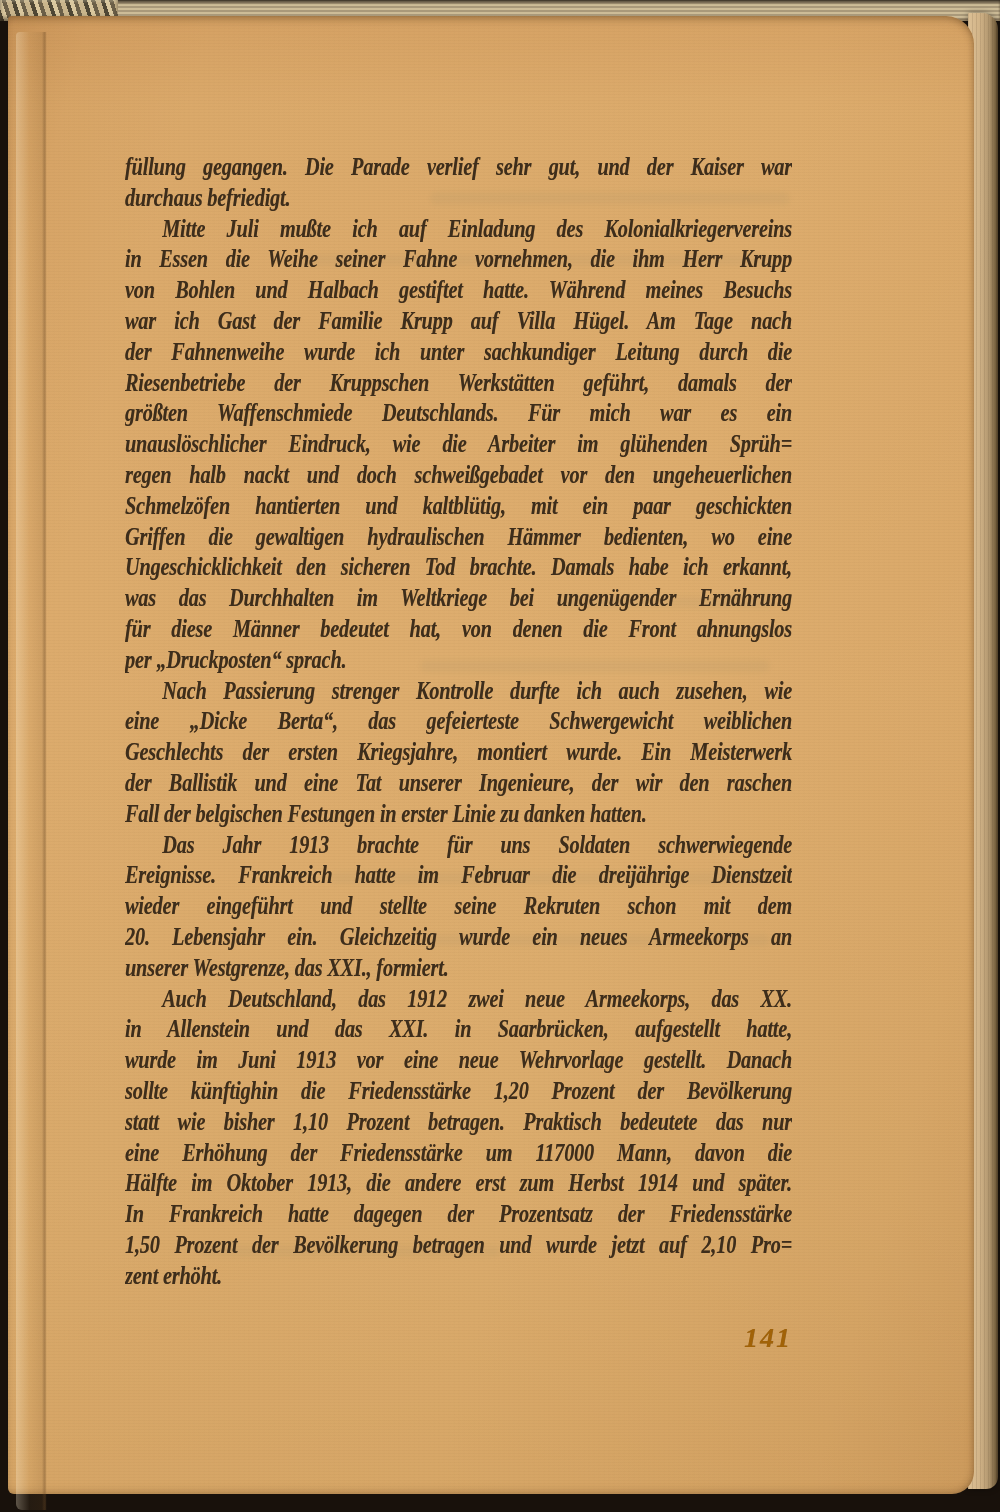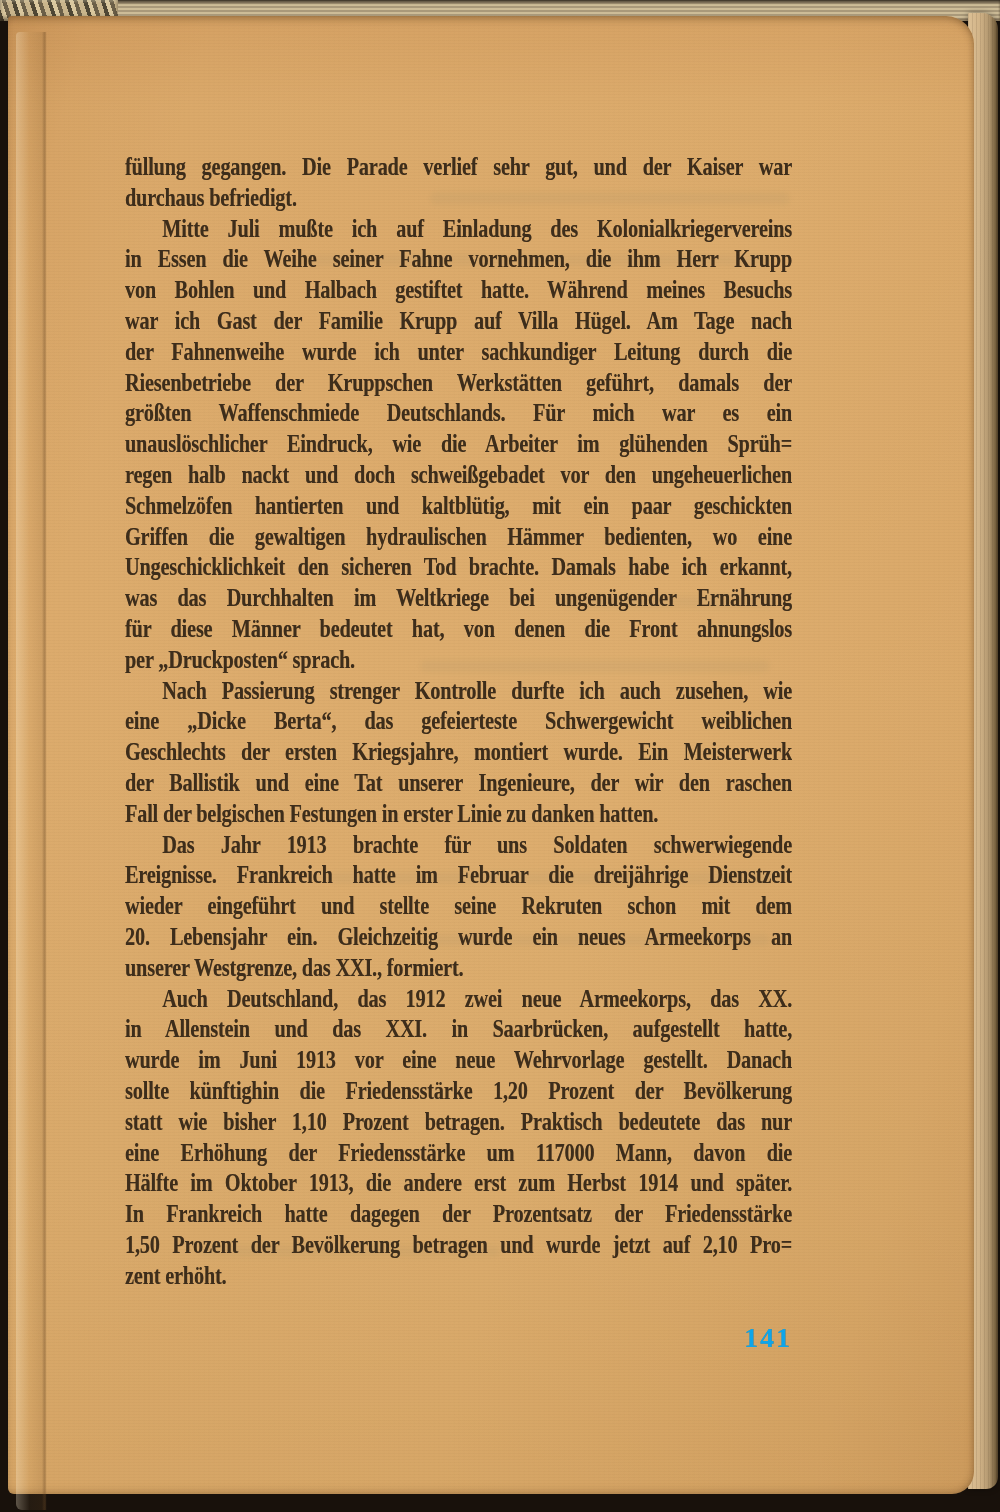--- a/index.html
+++ b/index.html
@@ -2,21 +2,21 @@
 <html><head>
 <meta charset="utf-8">
 <style>
   html,body{margin:0;padding:0;}
   body{
     width:1000px;height:1512px;
     background:#18110b;
     font-family:"Liberation Serif","DejaVu Serif",serif;
     position:relative;overflow:hidden;
   }
-  .scene{position:absolute;left:0;top:0;width:972px;height:1512px;}
+  .scene{position:absolute;left:0;top:0;width:972px;height:1512px;font-style:italic;}
 
   
   .cloth-band{
     position:absolute;left:0;top:0;width:1000px;height:21px;
     background:
       repeating-linear-gradient(180deg,#cdbc97 0 2px,#a9997a 2px 4px),
       #b8a885;
     box-shadow:inset 0 3px 3px -1px rgba(20,14,8,.85), inset 0 -2px 2px rgba(90,70,45,.5);
   }
   
@@ -86,21 +86,21 @@
   .line{height:30.8px;overflow:hidden;white-space:normal;}
   .jl{text-align:justify;text-align-last:justify;}
   .indent{padding-left:46px;}
 
   
   .page-number{
     position:absolute;left:125px;top:1322px;width:667px;
     text-align:right;
     font-family:"Liberation Serif","DejaVu Serif",serif;
     font-size:28px;font-weight:bold;letter-spacing:2px;
-    color:#0ea5e9;text-shadow:0.2px 0.2px 0 rgba(70,51,30,.4);
+    color:#a16207;text-shadow:0.2px 0.2px 0 rgba(70,51,30,.4);
   }
 </style>
 </head>
 <body>
 
 <div class="scene">
 
   <div class="cloth-band"></div>
   <div class="headband"></div>
 

